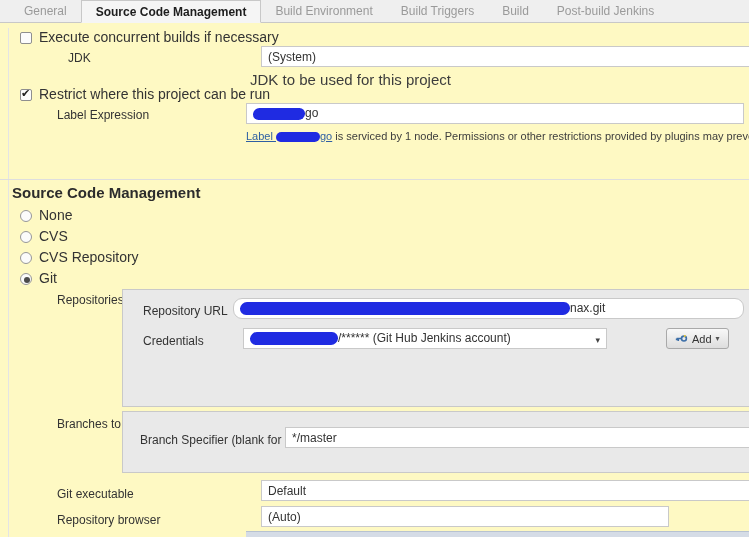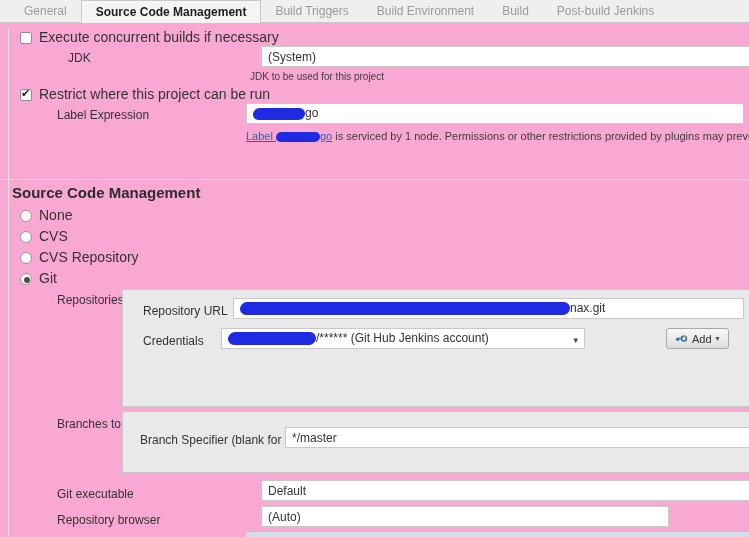--- a/index.html
+++ b/index.html
@@ -1,19 +1,19 @@
 <!DOCTYPE html>
 <html style="--redaction: #1f2be2; --link: #2e5fa3;"><head>
 <meta charset="utf-8">
 <style>
   * { box-sizing: border-box; }
   html,body { margin:0; padding:0; background:#ffffff; }
   .page {
     position: relative; width: 749px; height: 537px;
-    background: #f9a8d4; overflow: hidden;
+    background: #fef9c3; overflow: hidden;
     font-family: "Liberation Sans", sans-serif; color:#333;
   }
   
   .tabbar {
     position:absolute; top:0; left:0; right:0; height:23px;
     background:#efefef; border-bottom:1px solid #c8c8c8;
     display:flex; align-items:stretch; padding-left:10px;
   }
   .tab {
     padding:0 14px; line-height:22px; font-size:12px; color:#9a9a9a;
@@ -25,21 +25,21 @@
     margin-bottom:-1px;
   }
   
   .lbl { position:absolute; font-size:12px; color:#333; white-space:nowrap; }
   .inp {
     position:absolute; height:21px; background:#fff; border:1px solid #c9c9c9;
     font-family:"Liberation Sans",sans-serif; font-size:12px; color:#333;
     padding:2px 6px; line-height:15px;
   }
   input.inp { outline:none;margin-left:15px; }
-  .helper { position:absolute; font-size:10px; color:#3d3d3d; white-space:nowrap; }
+  .helper { position:absolute; font-size:15px; color:#3d3d3d; white-space:nowrap; }
   .checkbox {
     display:inline-block; width:12px; height:12px; background:#fcfcfc;
     border:1px solid #8f8f8f; border-radius:2px; vertical-align:-2px;
     position:relative; cursor:pointer;
   }
   .checkbox.checked::after {
     content:"\2714"; position:absolute; left:0px; top:-3px;
     font-size:11px; color:#222;
   }
   .cbrow { position:absolute; font-size:14px; color:#333; }
@@ -86,22 +86,22 @@
   .fieldtext { vertical-align:middle; }
 </style>
 </head>
 <body>
 
 <div class="page">
 
   <div class="tabbar">
     <div class="tab">General</div>
     <div class="tab active">Source Code Management</div>
+    <div class="tab">Build Environment</div>
     <div class="tab">Build Triggers</div>
-    <div class="tab">Build Environment</div>
     <div class="tab">Build</div>
     <div class="tab">Post-build Jenkins</div>
   </div>
 
   <div class="leftrail" style="top:28px; bottom:0;"></div>
 
   <div class="cbrow" style="left:20px; top:29px;">
     <span class="checkbox"></span><span class="cblabel">Execute concurrent builds if necessary</span>
   </div>
 
@@ -134,26 +134,26 @@
     <span class="radio"></span><span class="cblabel">CVS Repository</span>
   </div>
   <div class="cbrow" style="left:20px; top:270px;">
     <span class="radio selected"></span><span class="cblabel">Git</span>
   </div>
 
   <div class="lbl" style="left:57px; top:293px;">Repositories</div>
   <div class="block" style="top:289px; height:118px;"></div>
 
   <div class="lbl" style="left:143px; top:304px;">Repository URL</div>
-  <div class="inp" style="left:233px; top:298px; width:511px;">
+  <div class="inp" style="left:233px; top:298px; width:511px;border-radius:9px;">
     <span class="scribble" style="width:330px; height:13px;"></span><span class="fieldtext">nax.git</span>
   </div>
 
   <div class="lbl" style="left:143px; top:334px;">Credentials</div>
-  <div class="inp" style="left:221px; top:328px; width:364px;">
+  <div class="inp" style="left:243px; top:328px; width:364px;">
     <span class="scribble" style="width:88px; height:13px;"></span><span class="fieldtext">/****** (Git Hub Jenkins account)</span>
     <span class="selectcaret">▾</span>
   </div>
   <div class="addbtn" style="left:666px; top:328px;">
     <svg width="13" height="13" viewBox="0 0 16 16">
       <circle cx="11" cy="8" r="3" fill="none" stroke="#3d6fa8" stroke-width="2"></circle>
       <path d="M8 8 H2 M4 8 v3 M2 8 v2" stroke="#3d6fa8" stroke-width="2" fill="none"></path>
       <circle cx="12" cy="5" r="1.3" fill="#e8c832"></circle>
     </svg>
     <span>Add</span>

